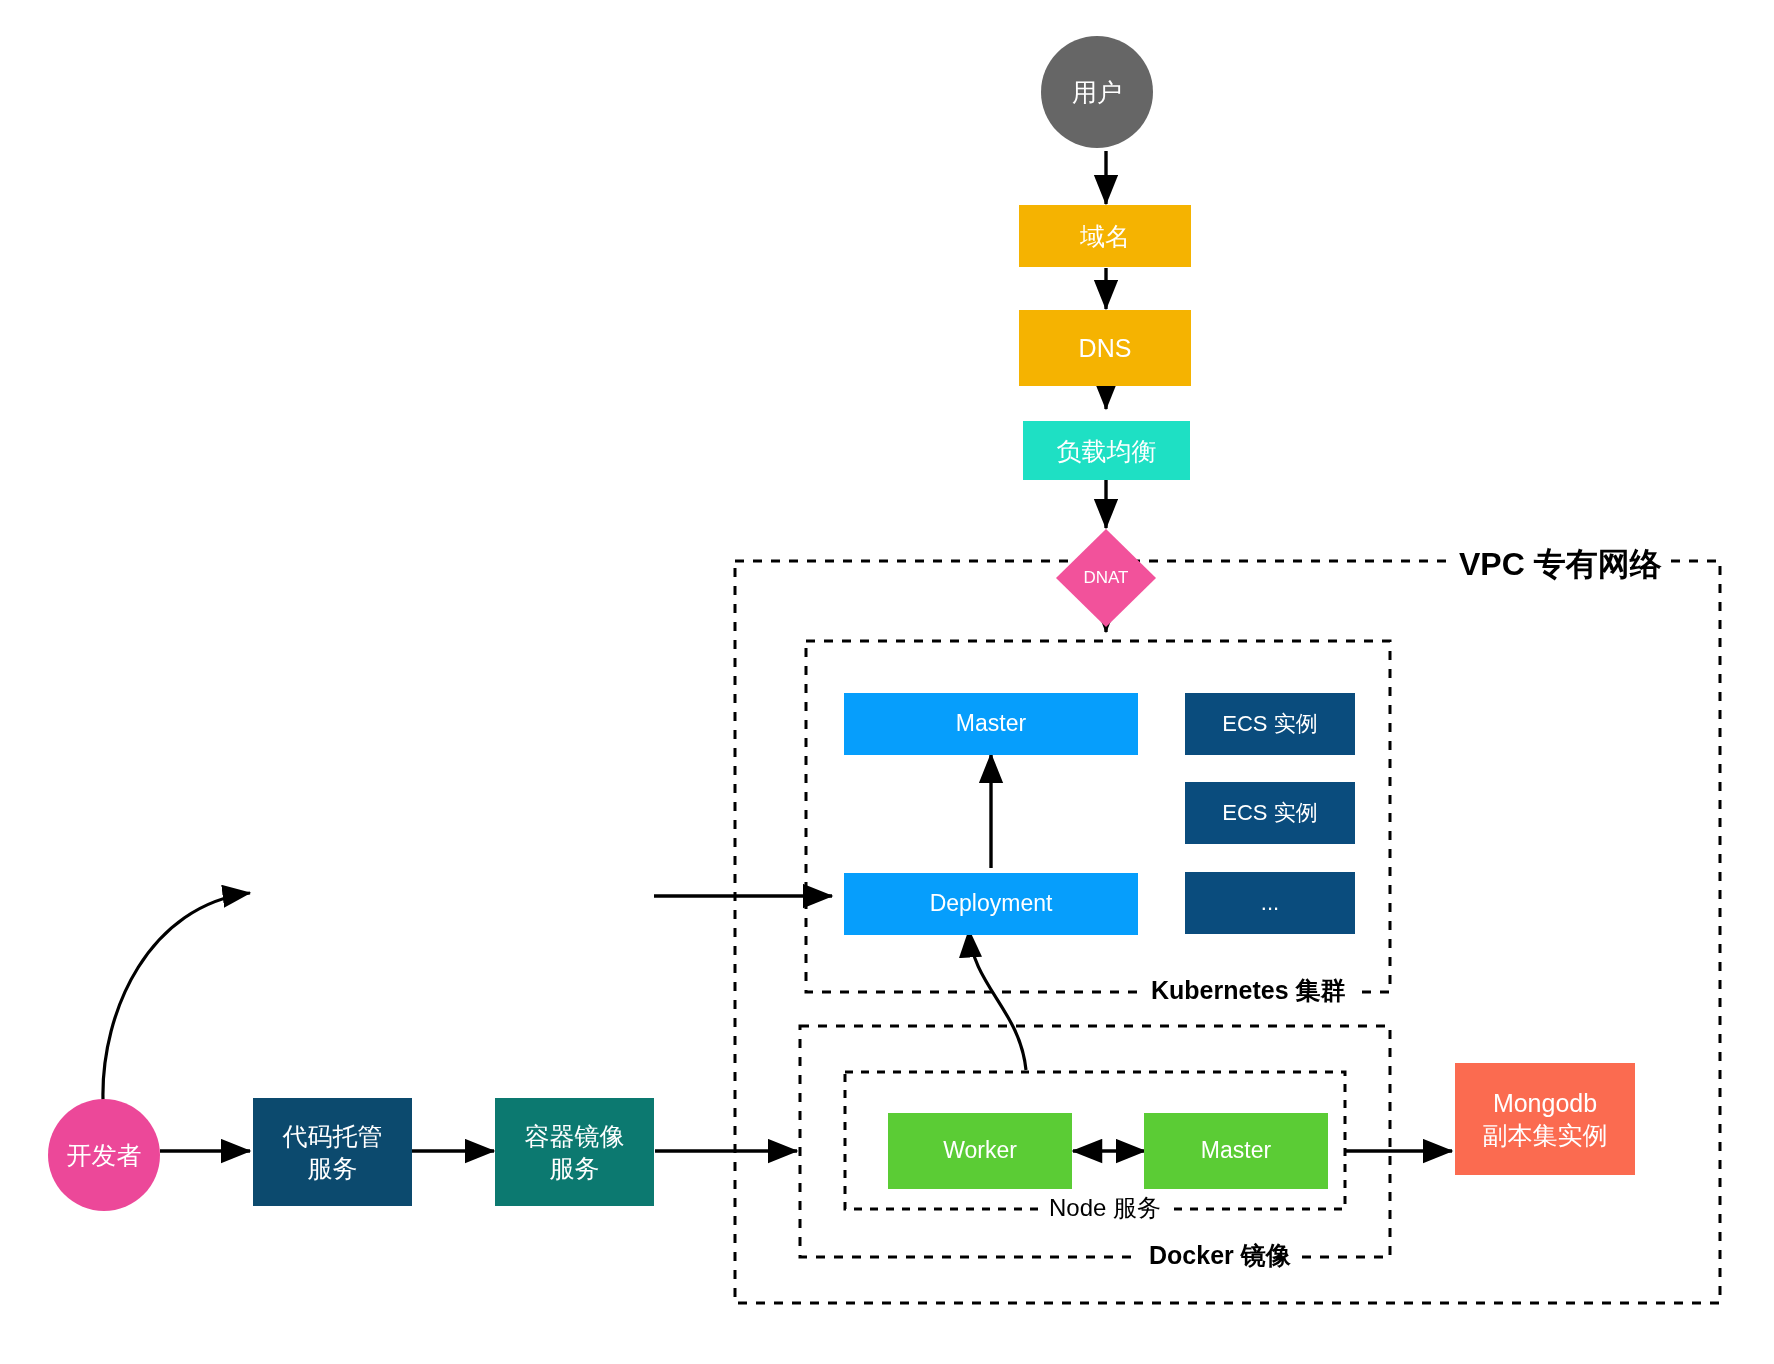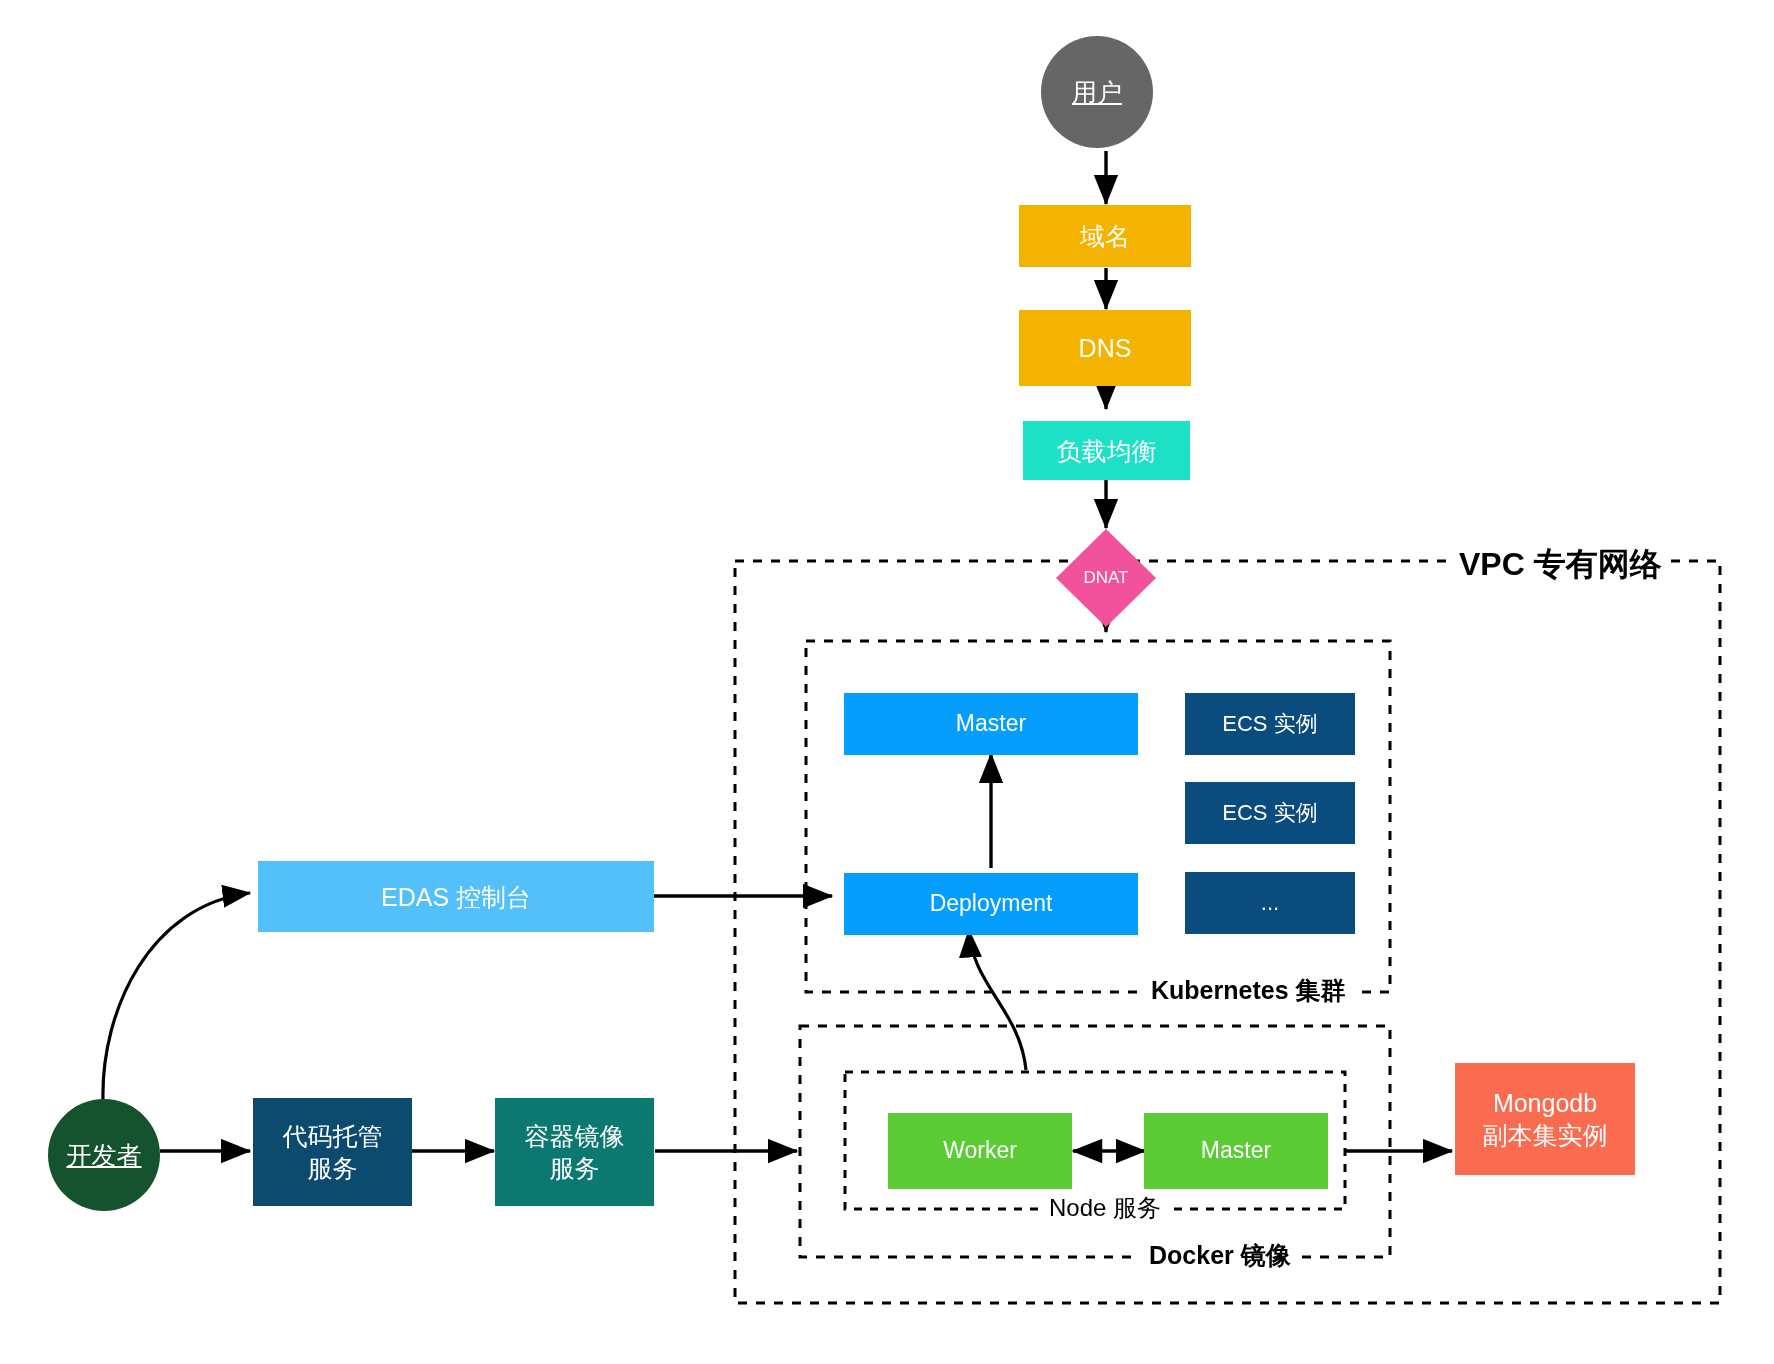--- a/index.html
+++ b/index.html
@@ -31,21 +31,20 @@
     flex-direction: column;
     align-items: center;
     justify-content: center;
     text-align: center;
     color: #ffffff;
     line-height: 1.28;
     white-space: pre-line;
   }
   .circle {
     border-radius: 50%;
-    text-decoration: underline;
   }
   .group-label {
     position: absolute;
     background: #ffffff;
     color: #000000;
     font-weight: bold;
     padding: 0 9px;
     white-space: nowrap;
     line-height: 1;
   }
@@ -130,23 +129,22 @@
   <div class="node" style="left:844px; top:693px; width:294px; height:62px; background:#069EFC; font-size:23px;">Master</div>
 
   <div class="node" style="left:844px; top:873px; width:294px; height:62px; background:#069EFC; font-size:23px;">Deployment</div>
 
   <div class="node" style="left:1185px; top:693px; width:170px; height:62px; background:#0A4C7D; font-size:22px;">ECS 实例</div>
 
   <div class="node" style="left:1185px; top:782px; width:170px; height:62px; background:#0A4C7D; font-size:22px;">ECS 实例</div>
 
   <div class="node" style="left:1185px; top:872px; width:170px; height:62px; background:#0A4C7D; font-size:22px;">...</div>
 
-  <div class="node" style="left:258px; top:861px; width:396px; height:71px; background:#54C0FB; font-size:25px;">EDAS 控制台</div>
 
-  <div class="node circle" style="left:48px; top:1099px; width:112px; height:112px; background:#14532d; font-size:25px;">开发者</div>
+  <div class="node circle" style="left:48px; top:1099px; width:112px; height:112px; background:#ec4899; font-size:25px;">开发者</div>
 
   <div class="node" style="left:253px; top:1098px; width:159px; height:108px; background:#0c4a6e; font-size:25px;">代码托管
 服务</div>
 
   <div class="node" style="left:495px; top:1098px; width:159px; height:108px; background:#0C7970; font-size:25px;">容器镜像
 服务</div>
 
   <div class="node" style="left:888px; top:1113px; width:184px; height:76px; background:#5BCC35; font-size:23px;">Worker</div>
 
   <div class="node" style="left:1144px; top:1113px; width:184px; height:76px; background:#5BCC35; font-size:23px;">Master</div>

